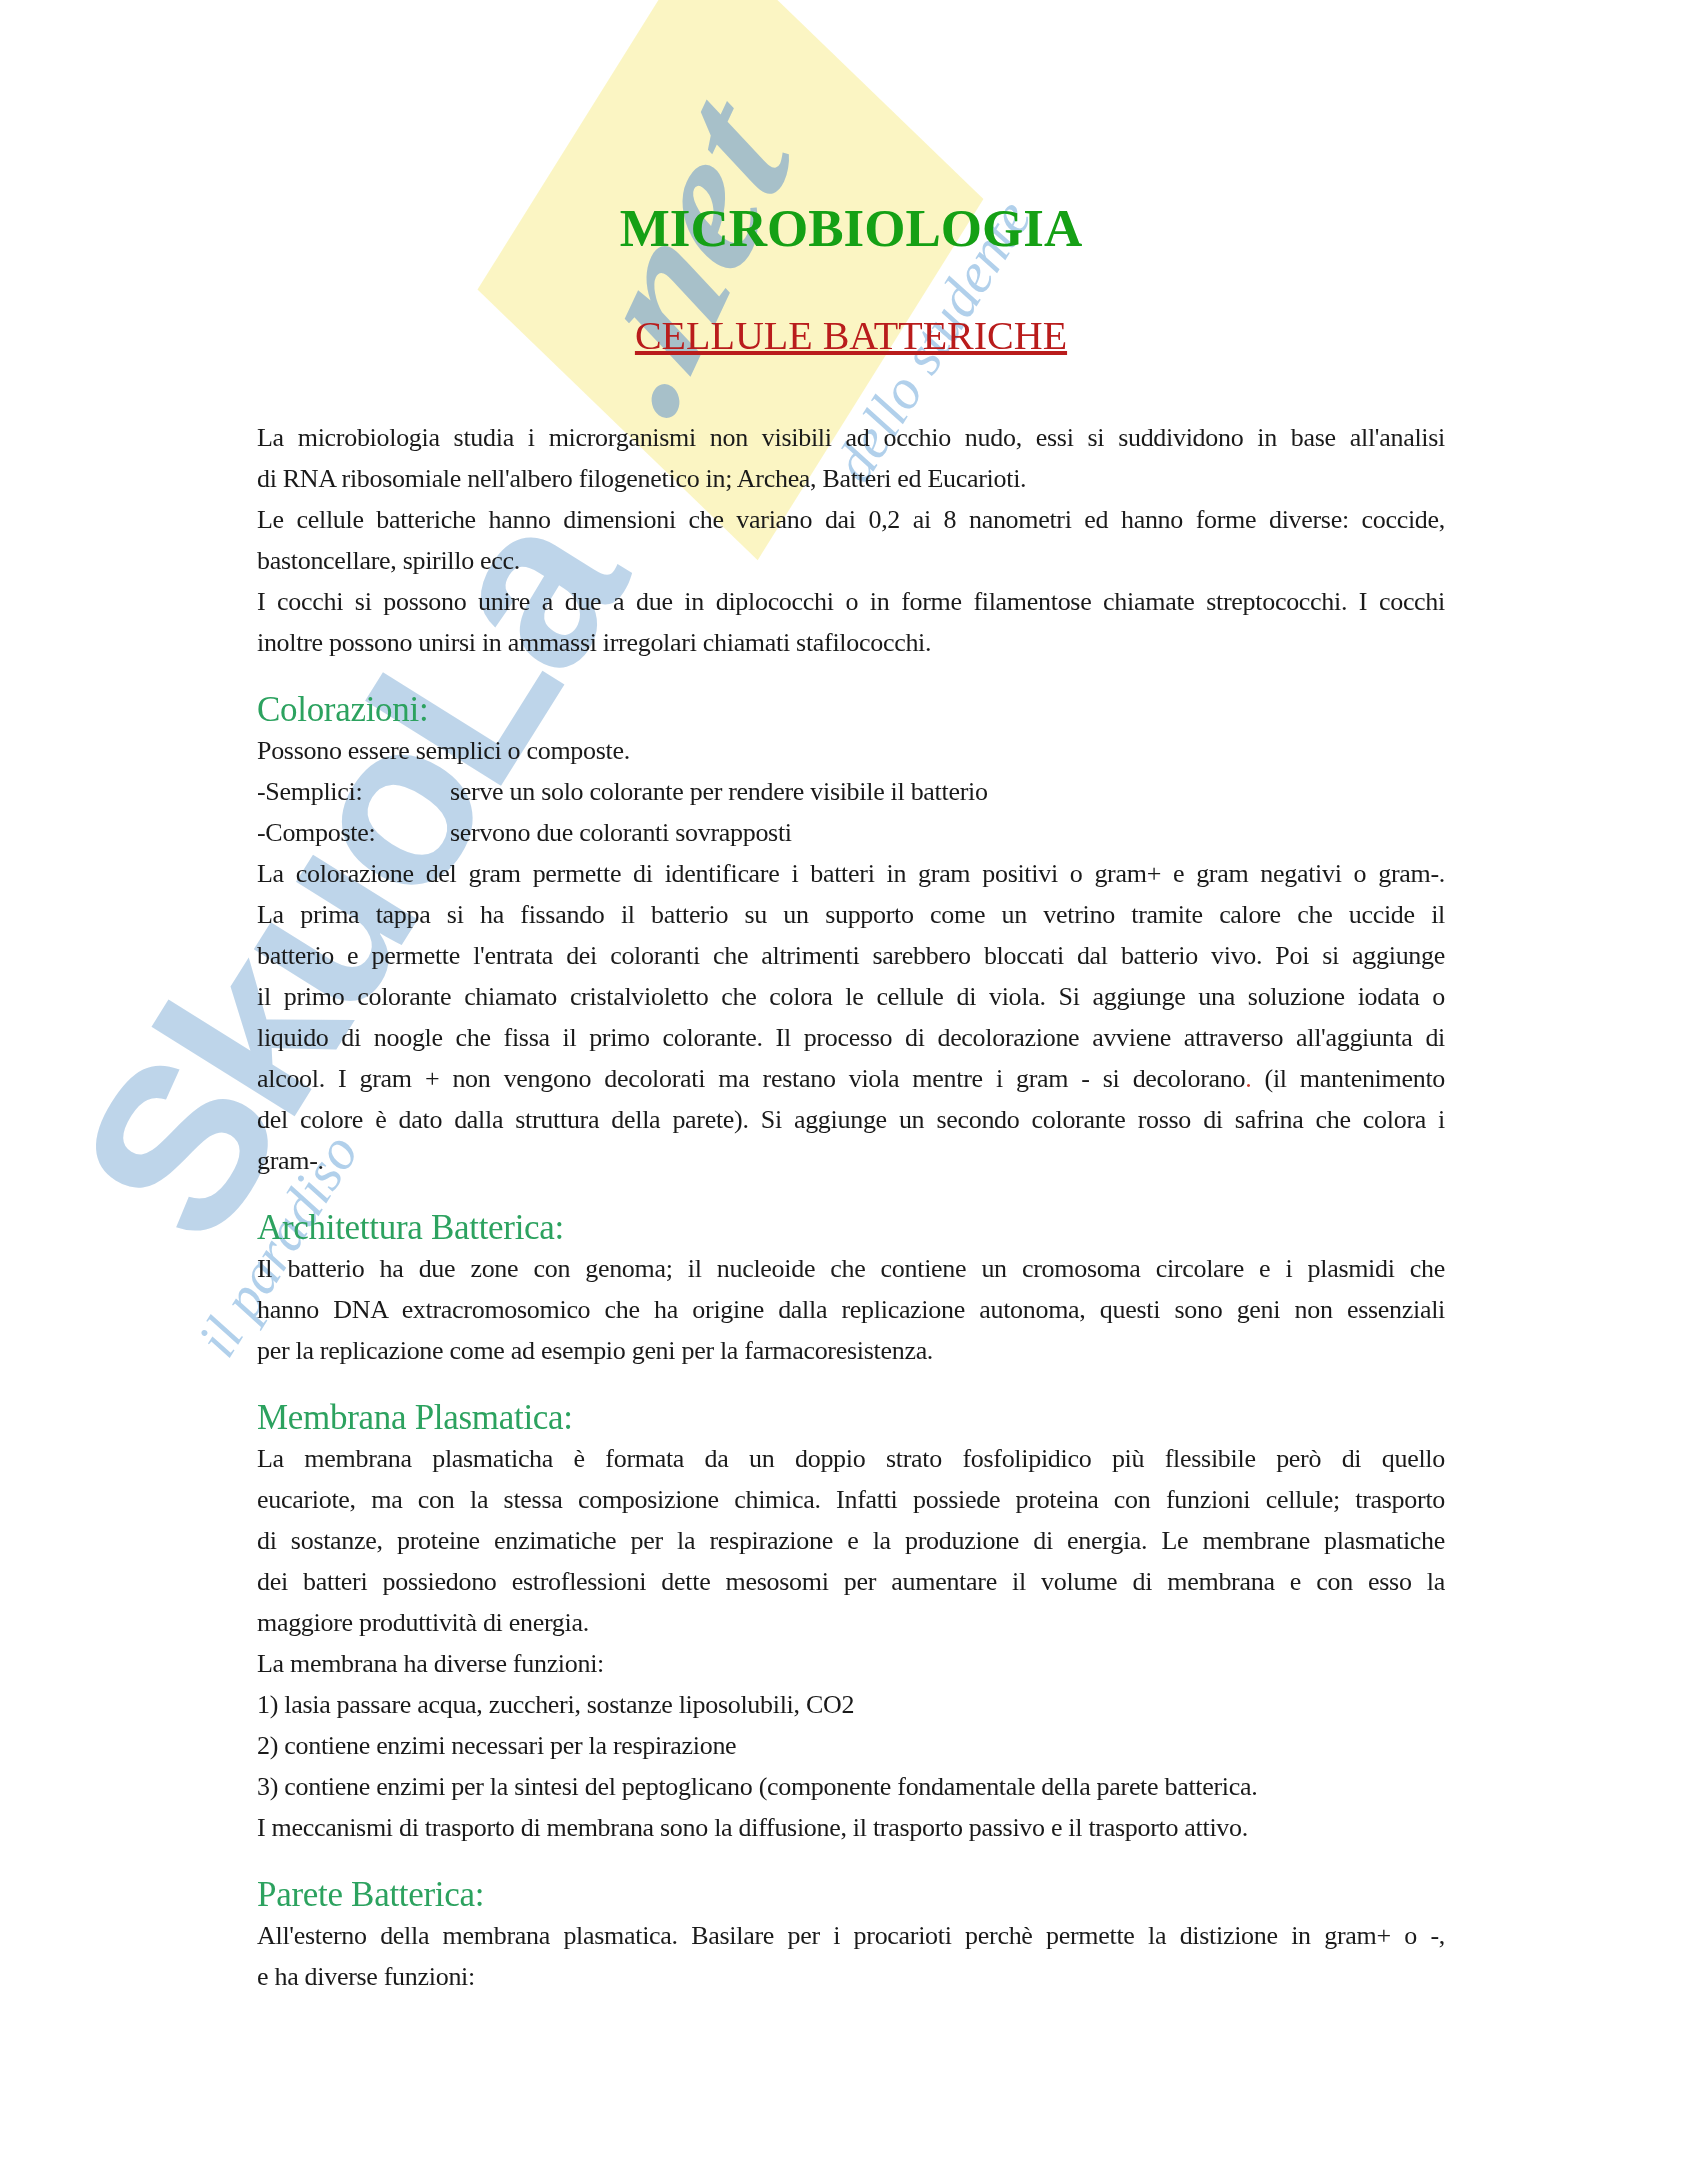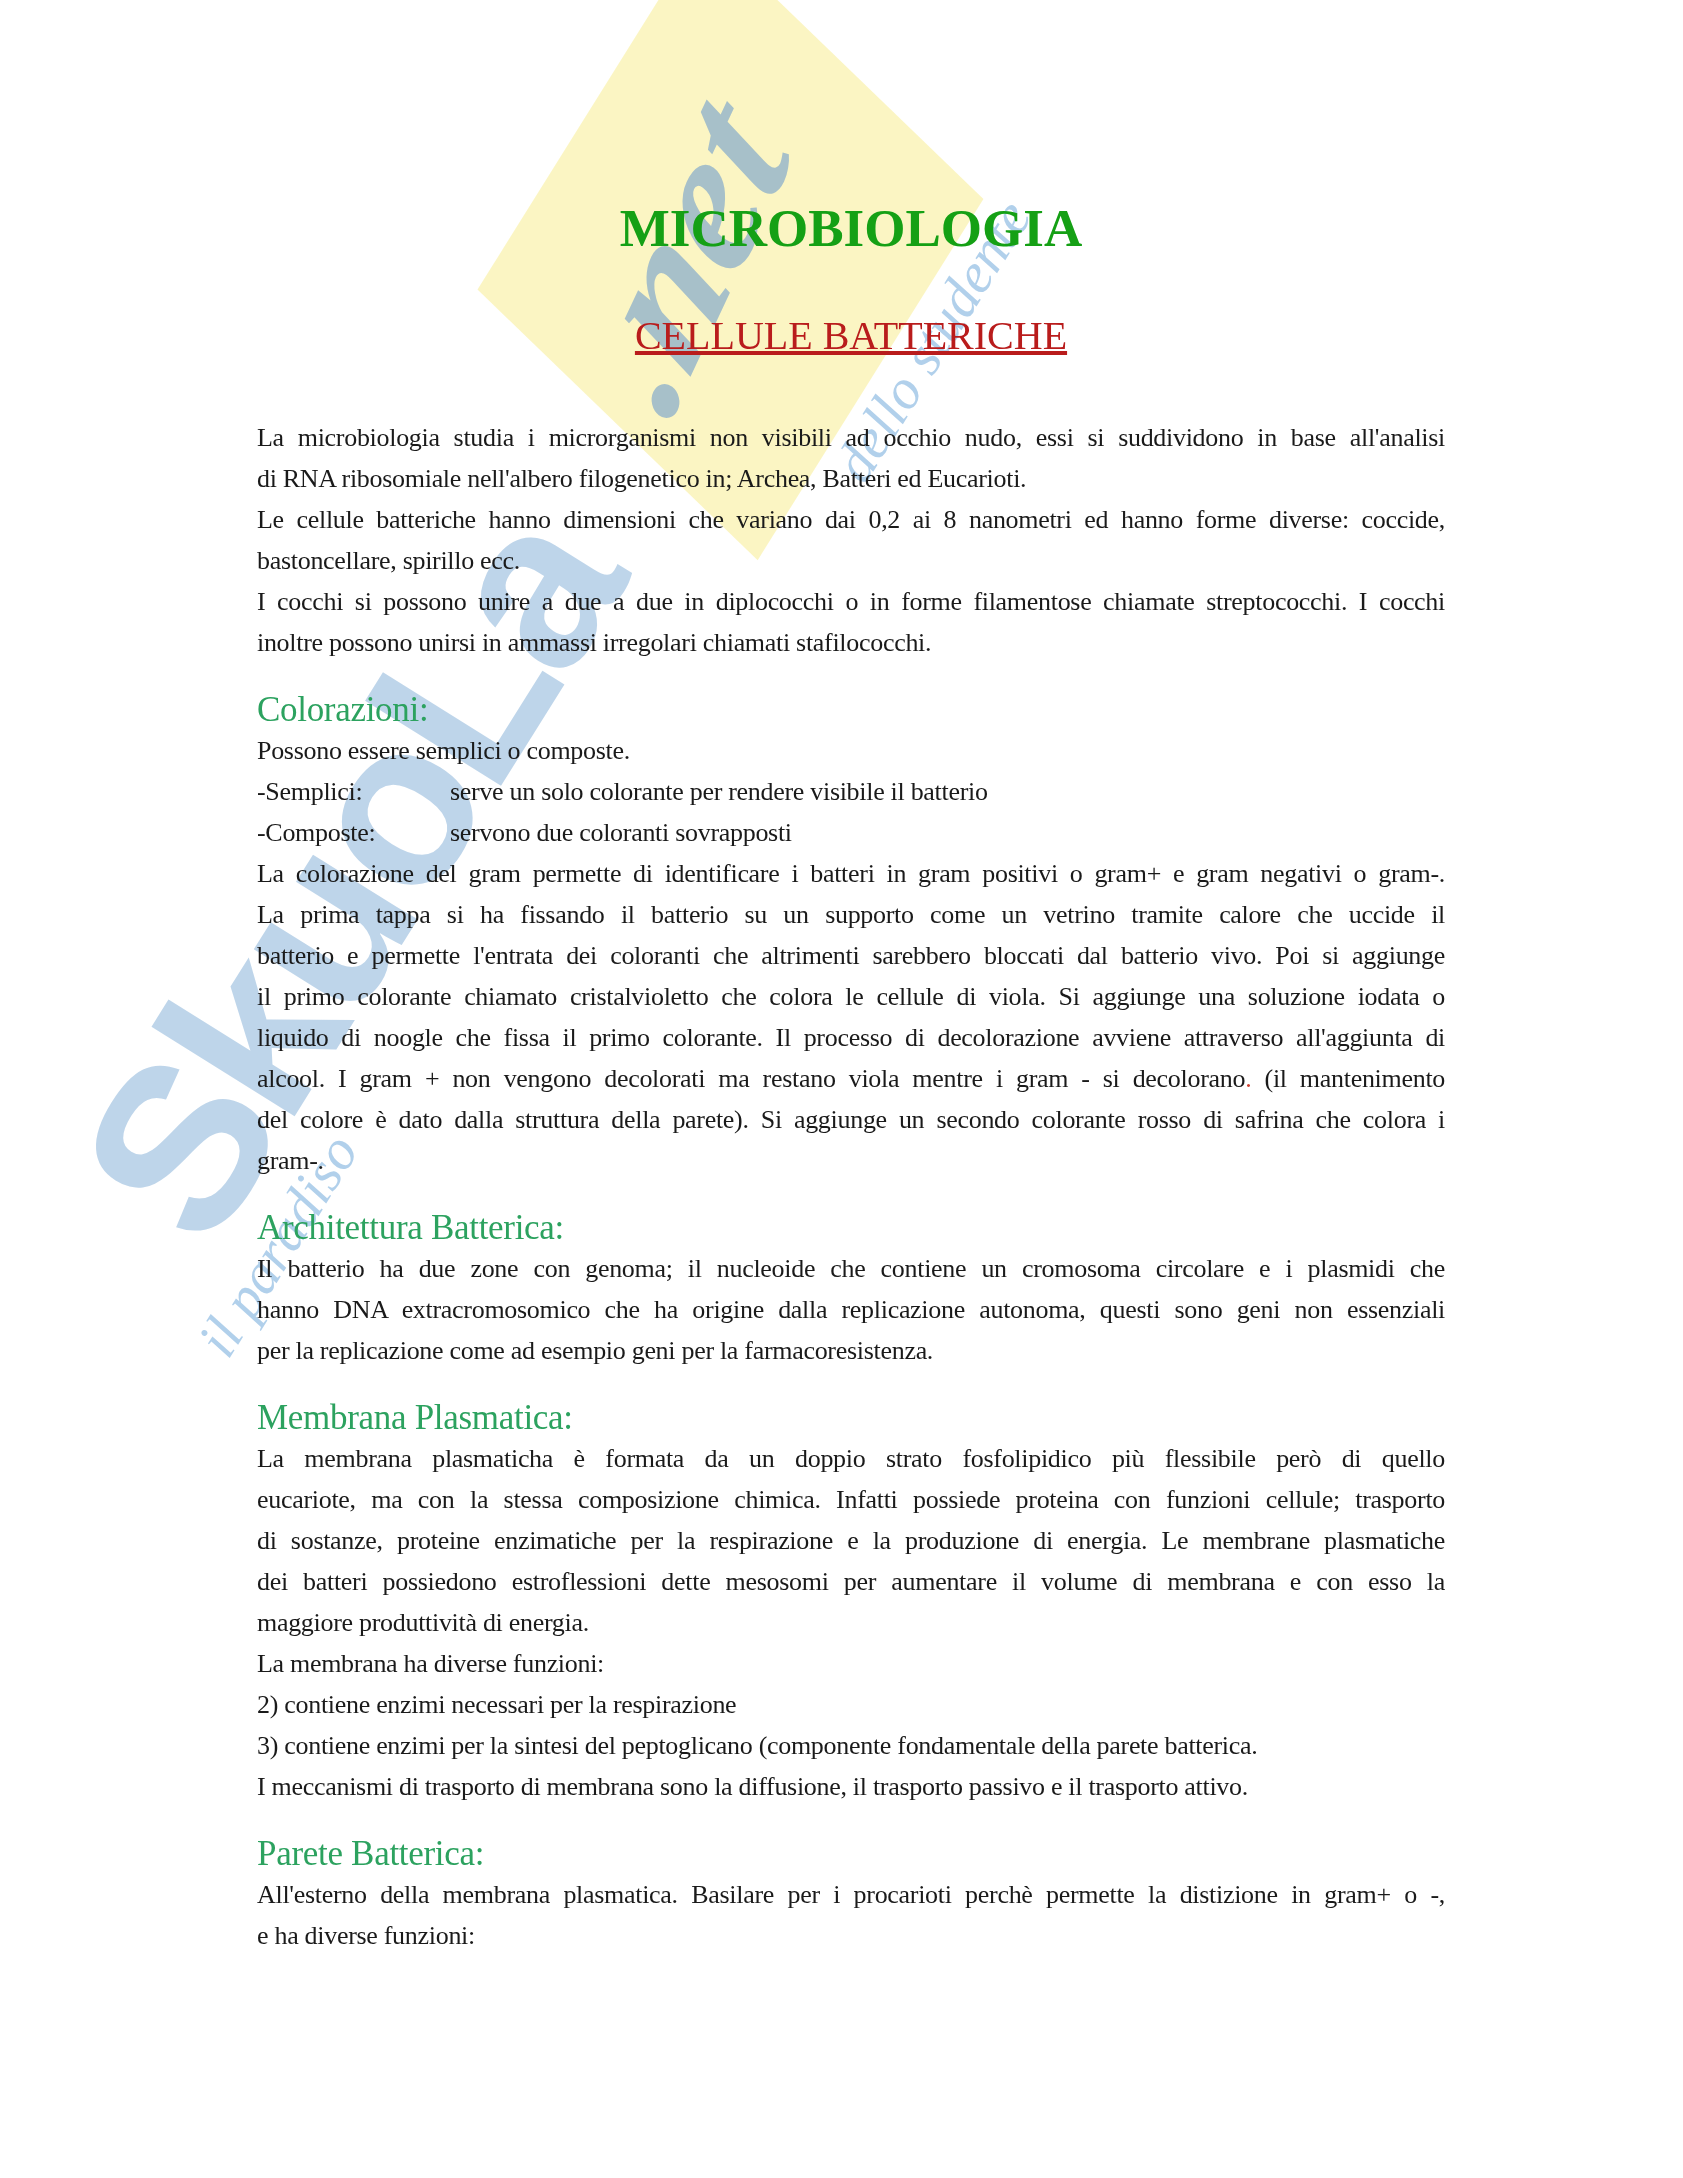--- a/index.html
+++ b/index.html
@@ -124,20 +124,21 @@
         <div class="line"><span>per la replicazione come ad esempio geni per la farmacoresistenza.</span></div>
       </div>
       <div class="heading" style="color: rgb(44, 162, 95);">Membrana Plasmatica:</div>
       <div class="para">
         <div class="line j"><span>La membrana plasmaticha è formata da un doppio strato fosfolipidico più flessibile però di quello</span></div>
         <div class="line j"><span>eucariote, ma con la stessa composizione chimica. Infatti possiede proteina con funzioni cellule; trasporto</span></div>
         <div class="line j"><span>di sostanze, proteine enzimatiche per la respirazione e la produzione di energia. Le membrane plasmatiche</span></div>
         <div class="line j"><span>dei batteri possiedono estroflessioni dette mesosomi per aumentare il volume di membrana e con esso la</span></div>
         <div class="line"><span>maggiore produttività di energia.</span></div>
         <div class="line"><span>La membrana ha diverse funzioni:</span></div>
+        <div class="line"><span>1) lasia passare acqua, zuccheri, sostanze liposolubili, CO2</span></div>
         <div class="line"><span>2) contiene enzimi necessari per la respirazione</span></div>
         <div class="line"><span>3) contiene enzimi per la sintesi del peptoglicano (componente fondamentale della parete batterica.</span></div>
         <div class="line"><span>I meccanismi di trasporto di membrana sono la diffusione, il trasporto passivo e il trasporto attivo.</span></div>
       </div>
       <div class="heading" style="color: rgb(44, 162, 95);">Parete Batterica:</div>
       <div class="para">
         <div class="line j"><span>All'esterno della membrana plasmatica. Basilare per i procarioti perchè permette la distizione in gram+ o -,</span></div>
         <div class="line"><span>e ha diverse funzioni:</span></div>
       </div>
     </div>

